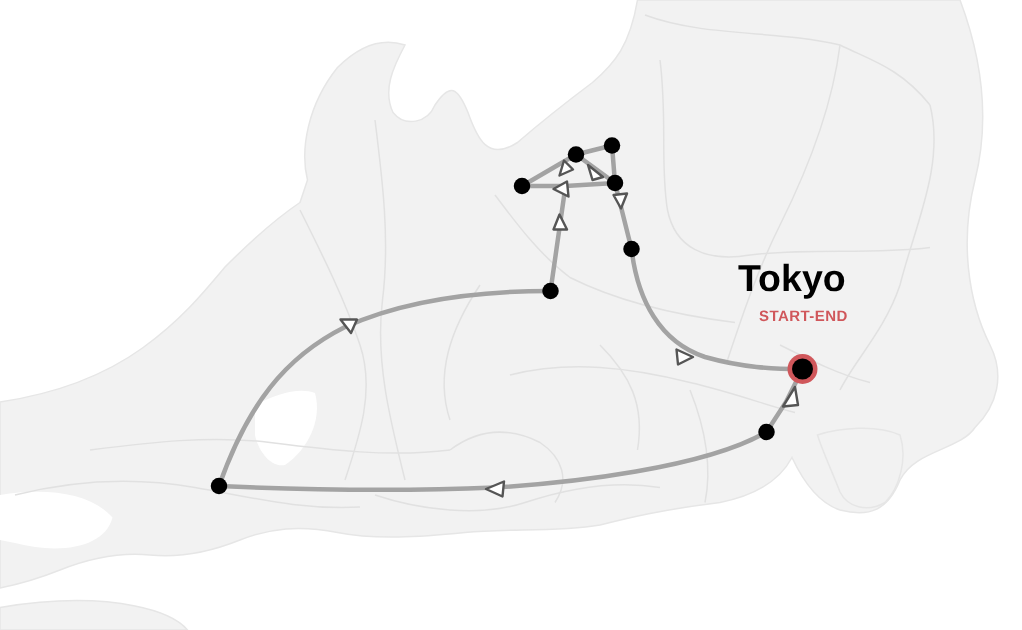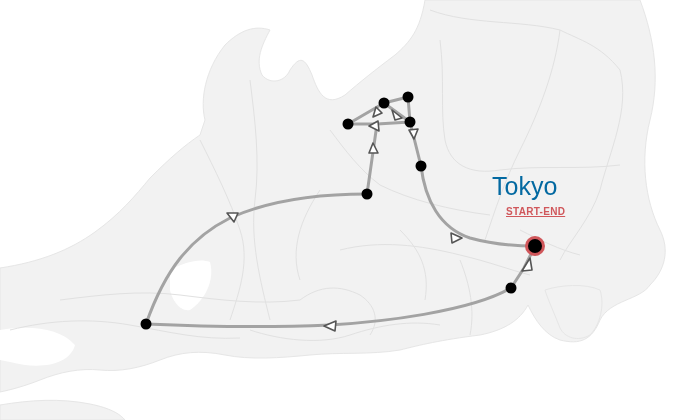--- a/index.html
+++ b/index.html
@@ -3,22 +3,22 @@
 <meta charset="utf-8">
 <style>
   html, body { margin:0; padding:0; background:#ffffff; }
   body { width:681px; height:420px; overflow:hidden; position:relative; font-family:"Liberation Sans", sans-serif; }
   #map { position:absolute; left:0; top:0; width:681px; height:420px; }
   .land { fill:#f2f2f2; stroke:#e6e6e6; stroke-width:1; }
   .road { fill:none; stroke:#e1e1e1; stroke-width:1; }
   .route { fill:none; stroke:#a3a3a3; stroke-width:3; stroke-linecap:round; stroke-linejoin:round; }
   .arrow { fill:#ffffff; stroke:#555555; stroke-width:1.6; stroke-linejoin:round; }
   .stop { fill:#000000; }
-  .city-label { position:absolute; left:492px; top:172px; font-size:25px; font-weight:normal; color:#0369a1; letter-spacing:0px; }
-  .city-sub { position:absolute; left:506px; top:206px; font-size:10px; font-weight:bold; color:#d0575b; letter-spacing:0.3px;text-decoration:underline; }
+  .city-label { position:absolute; left:492px; top:172px; font-size:25px; font-weight:bold; color:#000000; letter-spacing:0px; }
+  .city-sub { position:absolute; left:506px; top:206px; font-size:10px; font-weight:bold; color:#d0575b; letter-spacing:0.3px; }
 </style>
 </head>
 <body>
 
 <svg id="map" viewBox="0 0 681 420" xmlns="http://www.w3.org/2000/svg">
 
   <g>
     <path class="land" d="M0,268 C40,262 70,250 95,232 C120,214 135,196 150,178 C170,158 185,145 200,135
          L205,120 C200,100 205,70 225,45 C240,30 255,25 270,30 C262,45 255,60 262,75
          C270,85 285,82 290,70 C300,55 305,58 312,75 C318,92 325,108 345,95

